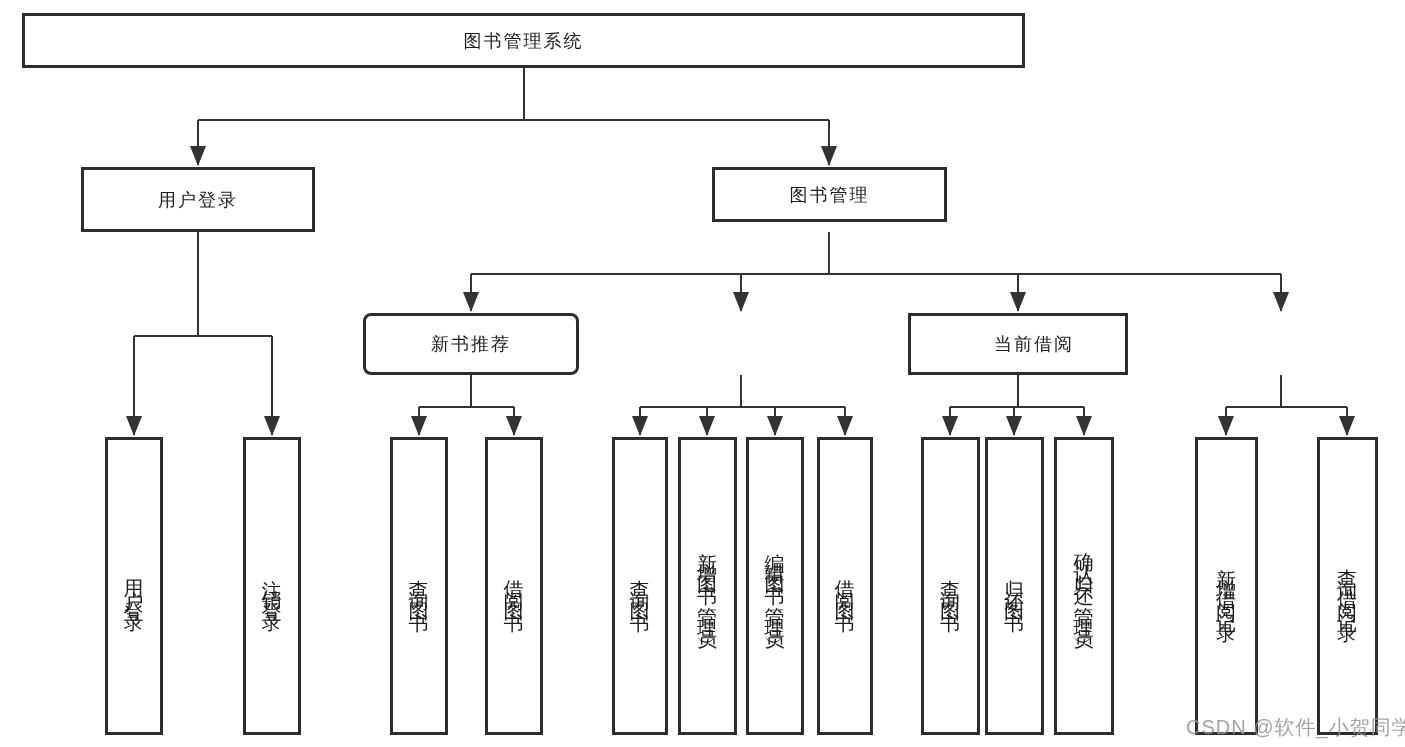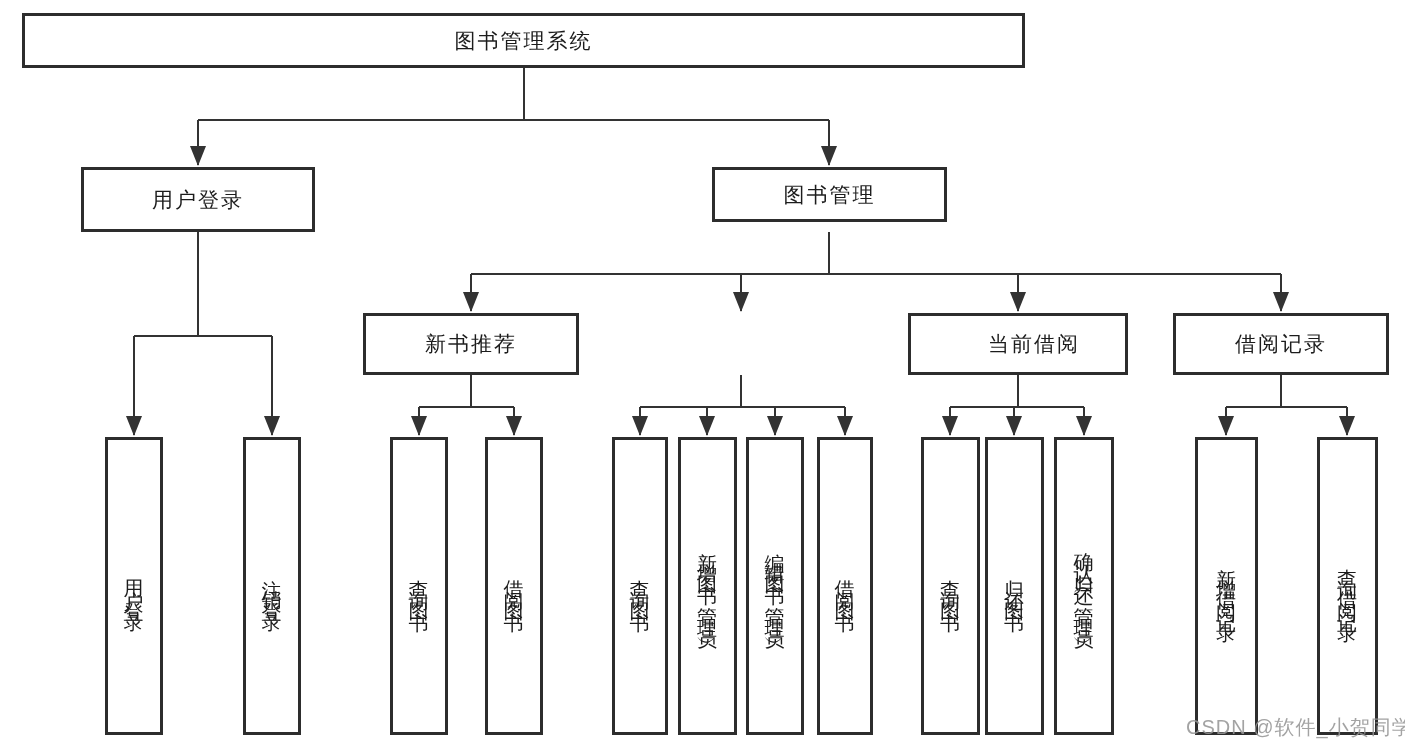--- a/index.html
+++ b/index.html
@@ -4,21 +4,21 @@
 <style>
   html,body{margin:0;padding:0;background:#fff;}
   #stage{
     position:relative;width:1405px;height:747px;background:#ffffff;overflow:hidden;
     font-family:"Liberation Sans","DejaVu Sans",sans-serif;color:#1c1c1c;
   }
   #wires{position:absolute;left:0;top:0;pointer-events:none;}
   .hbox{
     position:absolute;box-sizing:border-box;background:#ffffff;
     border:3px solid #2d2d2d;display:flex;align-items:center;justify-content:center;
-    font-size:21px;letter-spacing:2px;white-space:nowrap;z-index:2;
+    font-size:18px;letter-spacing:2px;white-space:nowrap;z-index:2;
   }
   .leaf{
     position:absolute;box-sizing:border-box;background:#ffffff;top:437px;height:298px;width:58px;
     border:3px solid #2d2d2d;display:flex;align-items:center;justify-content:center;
     writing-mode:vertical-rl;text-orientation:mixed;
     font-size:20px;letter-spacing:11px;line-height:1.1;z-index:2;
   }
   .watermark{
     position:absolute;left:1186px;top:714px;z-index:5;
     font-size:20px;letter-spacing:1px;color:rgba(150,150,150,0.88);white-space:nowrap;
@@ -82,23 +82,22 @@
       <line x1="1226" y1="407" x2="1226" y2="435" marker-end="url(#arw)"></line>
       <line x1="1347" y1="407" x2="1347" y2="435" marker-end="url(#arw)"></line>
     </g>
   </svg>
 
   <div class="hbox" style="left:22px;top:13px;width:1003px;height:55px;">图书管理系统</div>
 
   <div class="hbox" style="left:81px;top:167px;width:234px;height:65px;">用户登录</div>
   <div class="hbox" style="left:712px;top:167px;width:235px;height:55px;">图书管理</div>
 
-  <div class="hbox" style="left:363px;top:313px;width:216px;height:62px;">新书推荐</div>
+  <div class="hbox" style="left:363px;top:313px;width:216px;height:62px;border-radius:8px;">新书推荐</div>
   <div class="hbox" style="left:908px;top:313px;width:220px;height:62px;padding-left:32px;">当前借阅</div>
-  <div class="hbox" style="left:1173px;top:313px;width:216px;height:62px;">借阅记录</div>
 
   <div class="leaf" style="left:105px;">用户登录</div>
   <div class="leaf" style="left:243px;">注销登录</div>
 
   <div class="leaf" style="left:390px;">查询图书</div>
   <div class="leaf" style="left:485px;">借阅图书</div>
 
   <div class="leaf" style="left:612px;width:56px;">查询图书</div>
   <div class="leaf" style="left:678px;width:59px;">新增图书（管理员）</div>
   <div class="leaf" style="left:746px;width:58px;">编辑图书（管理员）</div>

